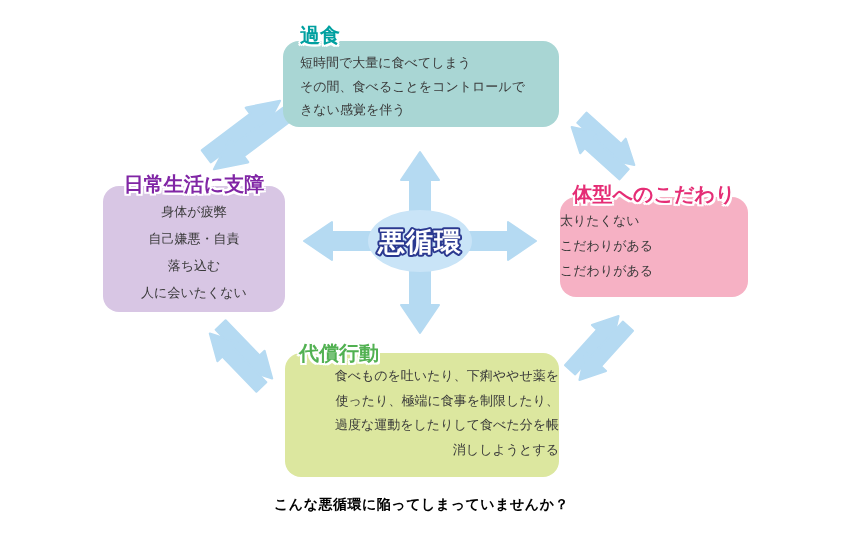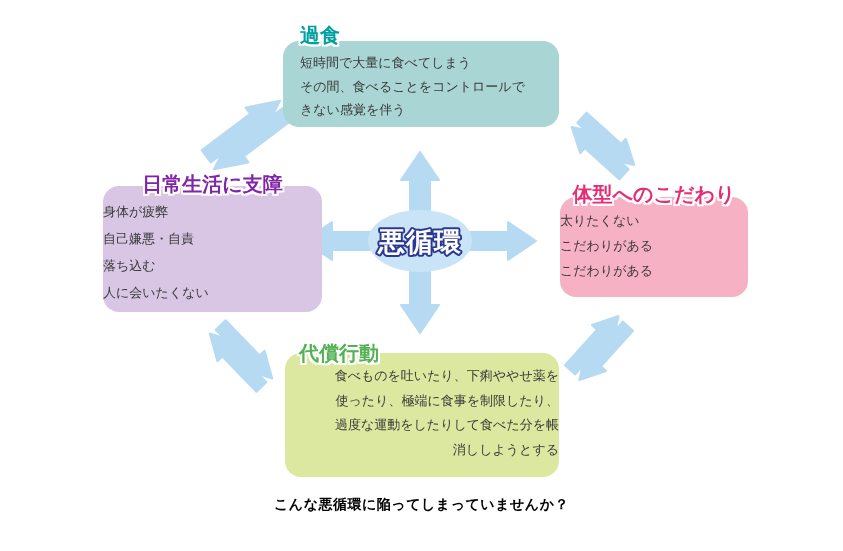--- a/index.html
+++ b/index.html
@@ -27,23 +27,23 @@
       -2px  0  0 #fff, 2px  0  0 #fff,
       -2px  2px 0 #fff, 0  2px 0 #fff, 2px  2px 0 #fff;
   }
   .box-body{position:absolute;left:0;right:0;color:#3a3a3a;font-size:13px;}
   .line{white-space:nowrap;}
 
   .box-overeating{left:283px;top:41px;width:276px;height:86px;background:#a9d6d4;}
   .box-overeating .box-title{left:17px;top:-19px;color:#00a0a0;}
   .box-overeating .box-body{top:10px;padding-left:17px;line-height:23.5px;text-align:left;}
 
-  .box-daily-life{left:103px;top:186px;width:219px;height:126px;background:#d8c6e4;}
+  .box-daily-life{left:103px;top:186px;width:182px;height:126px;background:#d8c6e4;}
   .box-daily-life .box-title{left:50%;transform:translateX(-50%);top:-15px;color:#8025a5;}
-  .box-daily-life .box-body{top:12px;line-height:27px;text-align:left;}
+  .box-daily-life .box-body{top:12px;line-height:27px;text-align:center;}
 
   .box-body-image{left:560px;top:197px;width:188px;height:100px;background:#f6b1c4;}
   .box-body-image .box-title{left:50%;transform:translateX(-50%);top:-16px;color:#e52d75;}
   .box-body-image .box-body{top:11px;line-height:25px;text-align:left;}
 
   .box-compensatory{left:285px;top:353px;width:274px;height:124px;background:#dce79f;}
   .box-compensatory .box-title{left:14px;top:-13px;color:#52b152;text-align:right;}
   .box-compensatory .box-body{top:11px;padding-left:15px;line-height:24.5px;text-align:right;}
 
   

